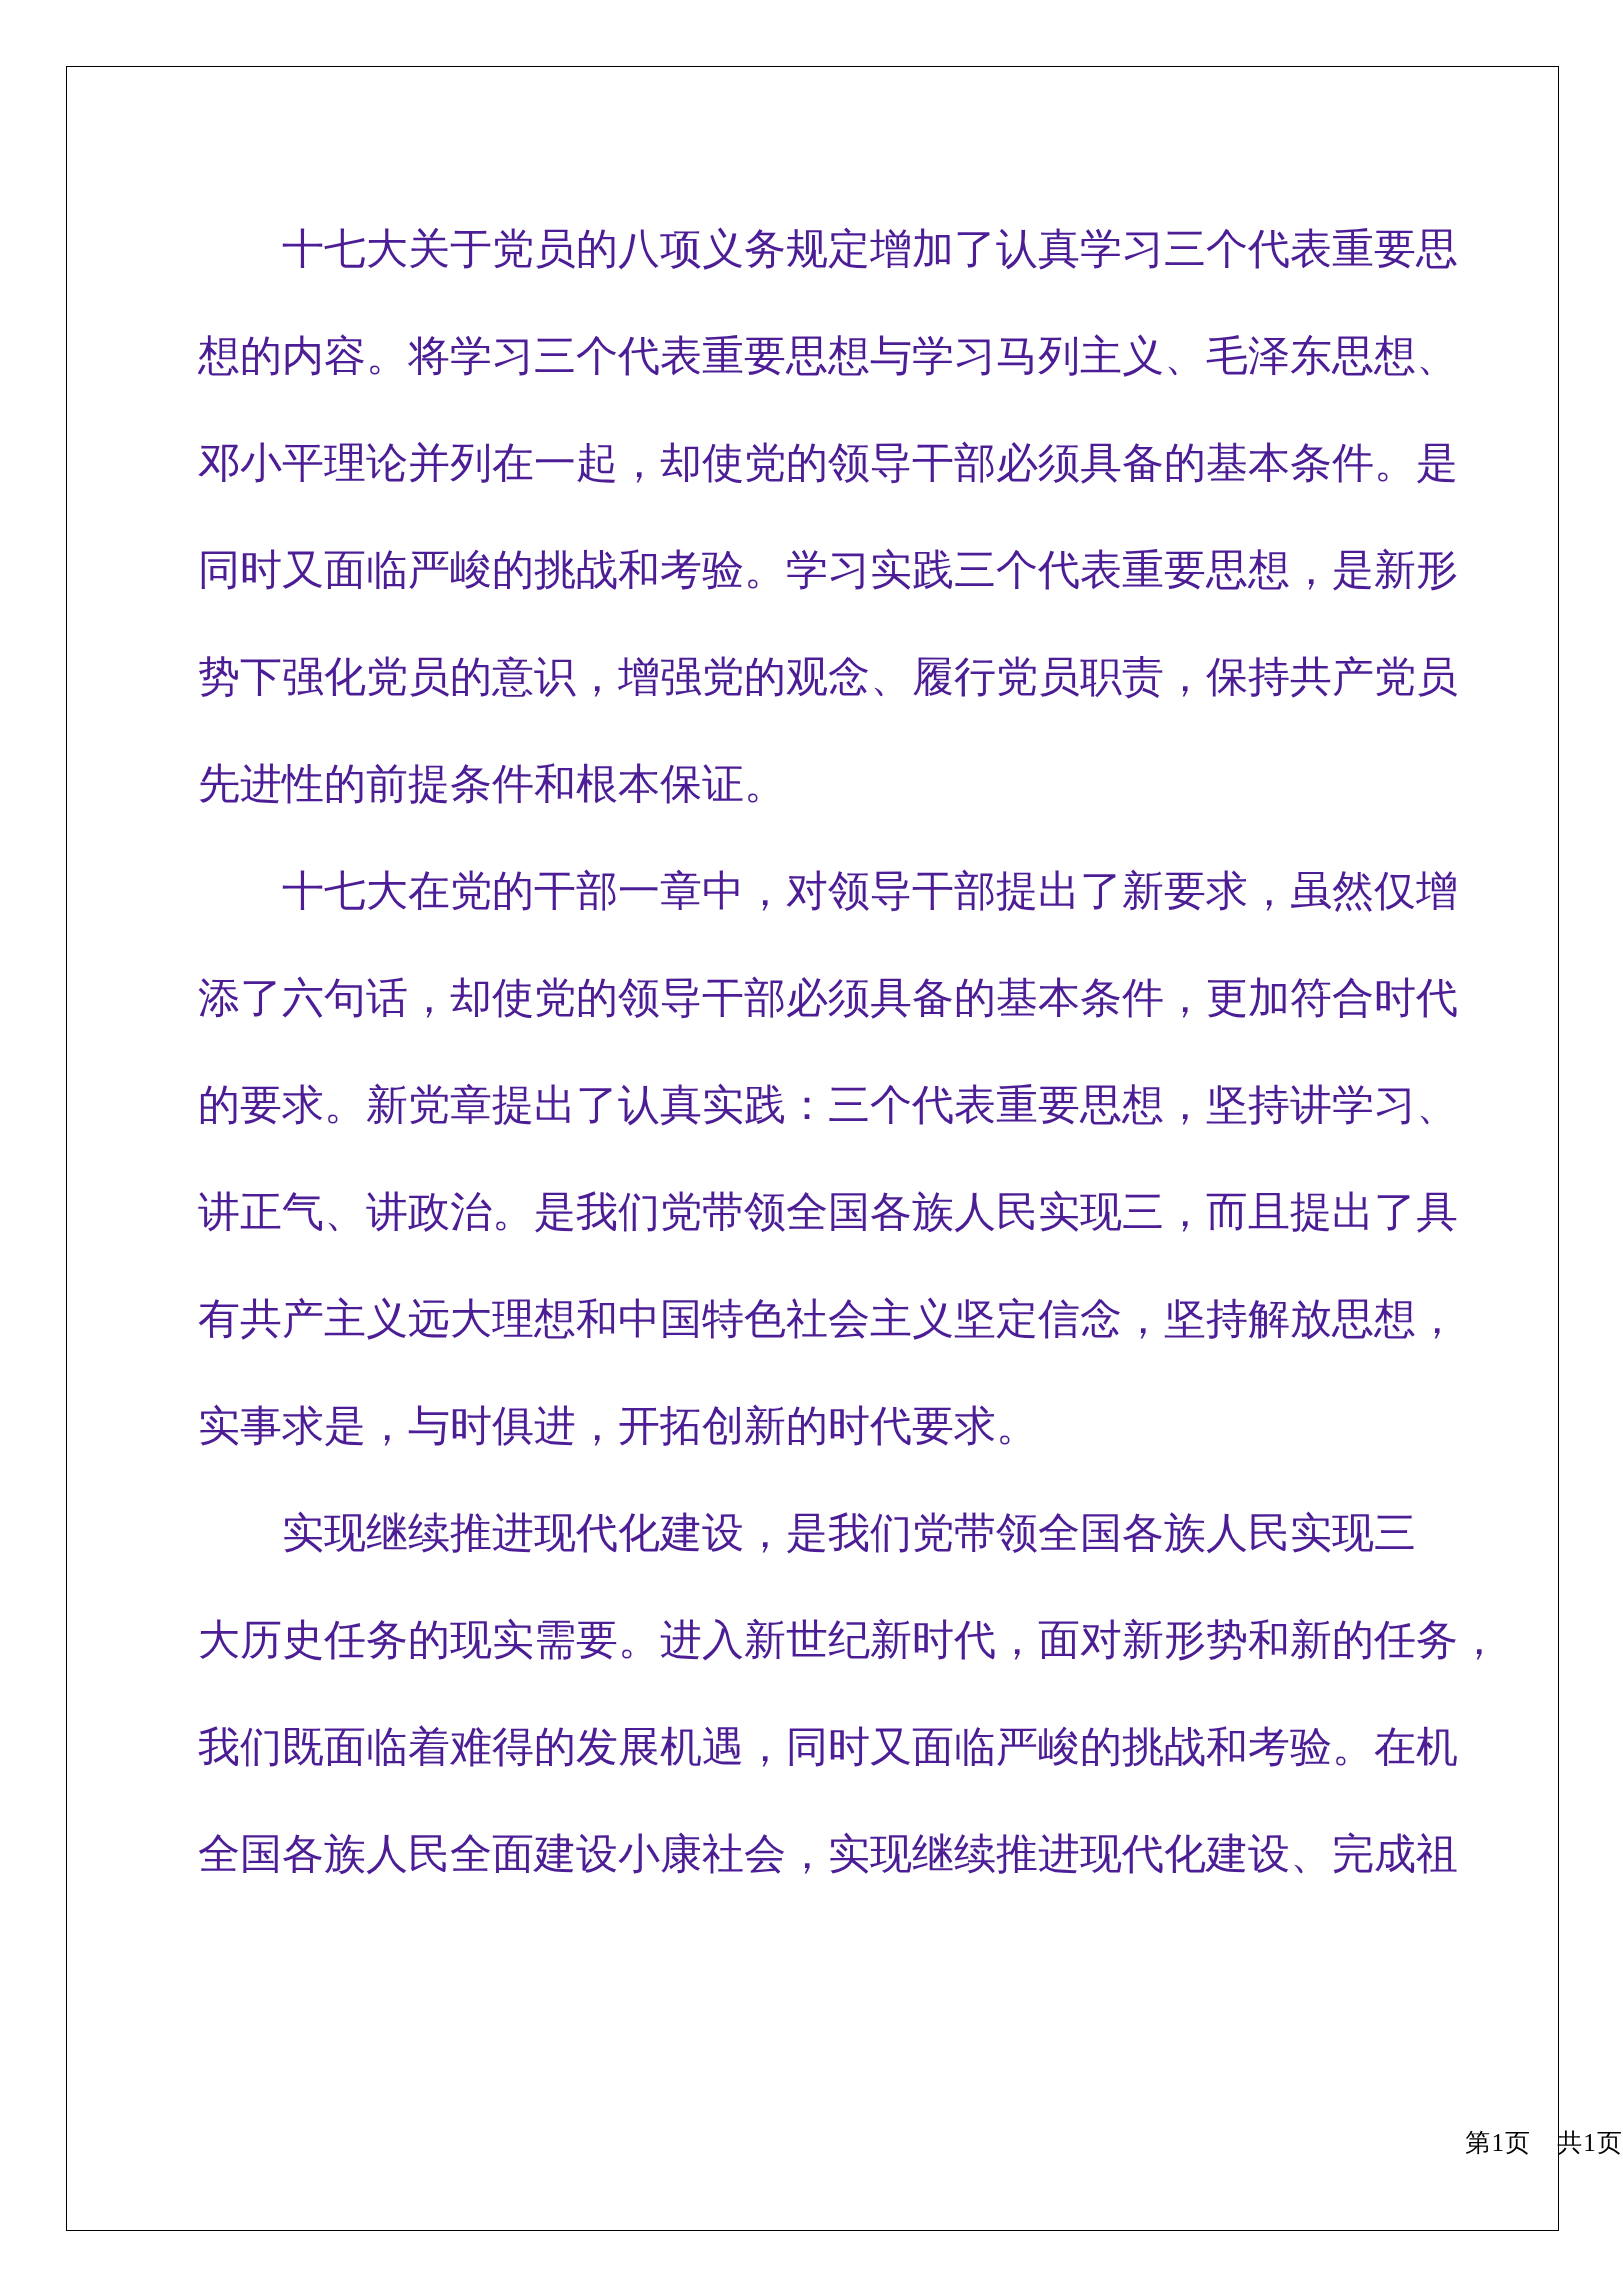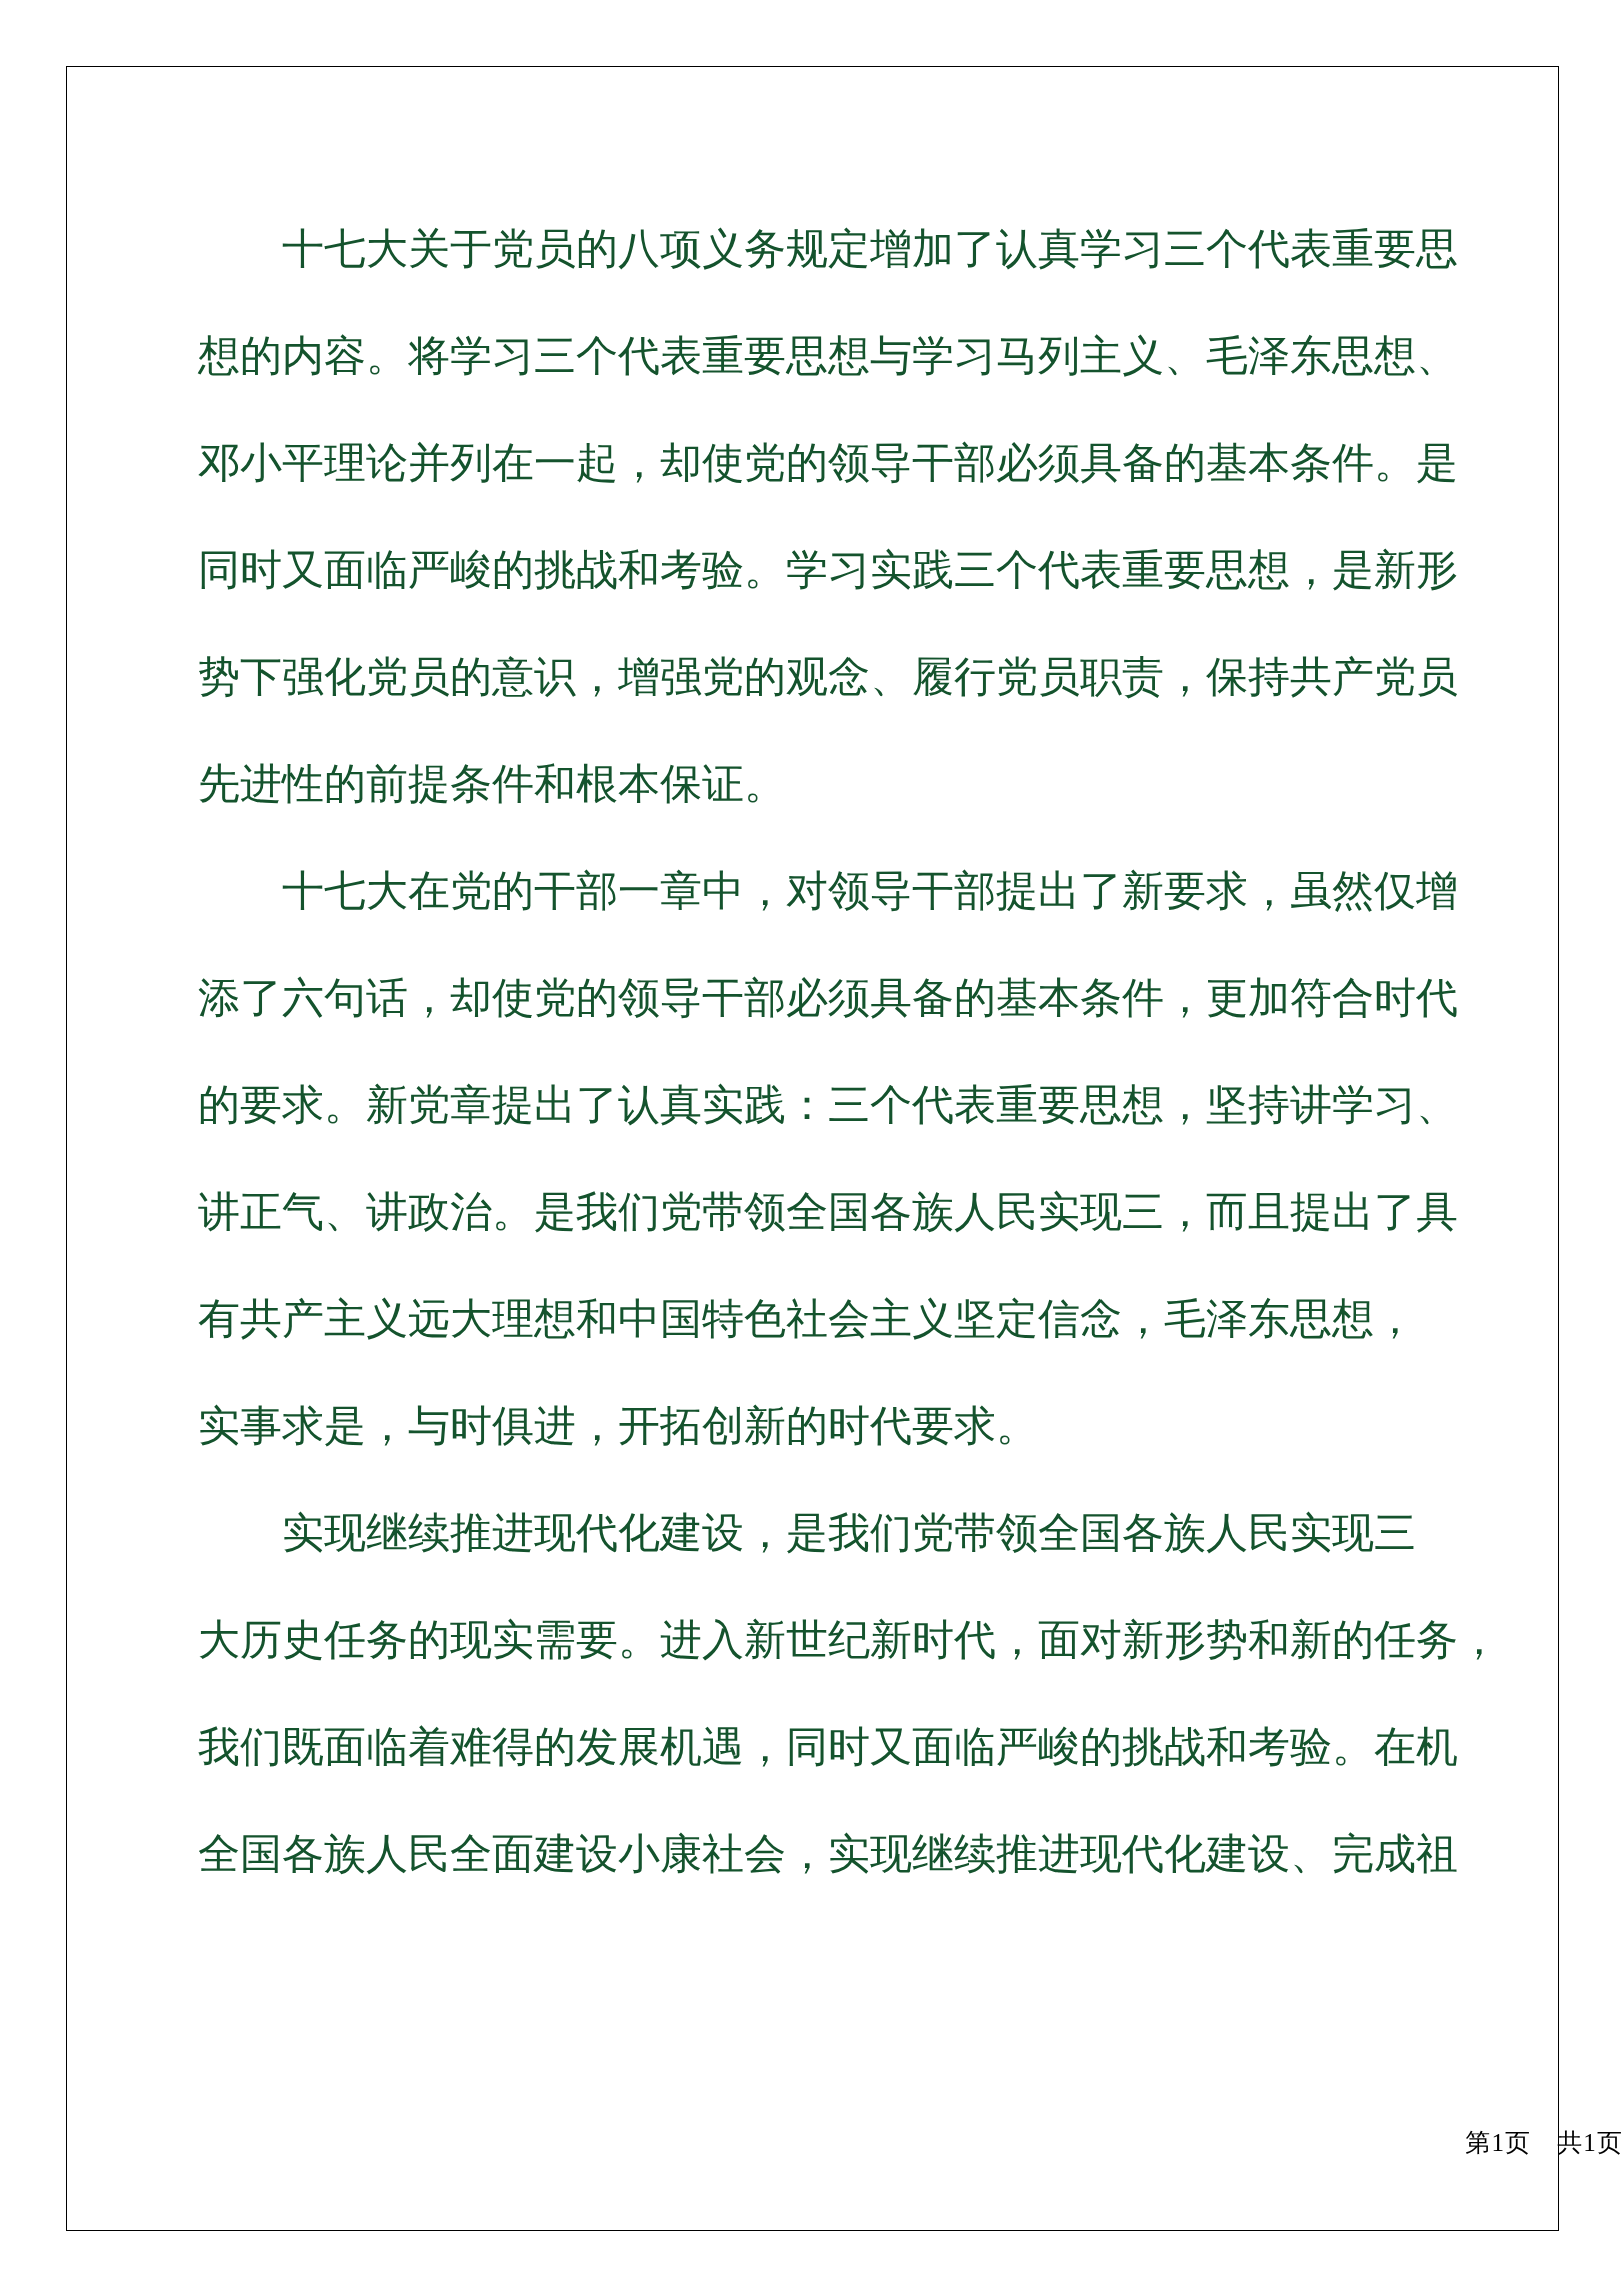--- a/index.html
+++ b/index.html
@@ -30,21 +30,21 @@
     top: 196px;
     width: 1262px;
   }
   .line {
     height: 107px;
     line-height: 107px;
     font-size: 42px;
     letter-spacing: 0;
     white-space: nowrap;
     text-align: left;
-    color: #14532d;
+    color: #4c1d95;
   }
   .line.indent {
     padding-left: 84px;
   }
   .page-footer {
     position: absolute;
     left: 0;
     top: 2126px;
     width: 1623px;
     height: 34px;
@@ -66,21 +66,21 @@
   <div class="line">想的内容。将学习三个代表重要思想与学习马列主义、毛泽东思想、</div>
   <div class="line">邓小平理论并列在一起，却使党的领导干部必须具备的基本条件。是</div>
   <div class="line">同时又面临严峻的挑战和考验。学习实践三个代表重要思想，是新形</div>
   <div class="line">势下强化党员的意识，增强党的观念、履行党员职责，保持共产党员</div>
   <div class="line">先进性的前提条件和根本保证。</div>
 
   <div class="line indent">十七大在党的干部一章中，对领导干部提出了新要求，虽然仅增</div>
   <div class="line">添了六句话，却使党的领导干部必须具备的基本条件，更加符合时代</div>
   <div class="line">的要求。新党章提出了认真实践：三个代表重要思想，坚持讲学习、</div>
   <div class="line">讲正气、讲政治。是我们党带领全国各族人民实现三，而且提出了具</div>
-  <div class="line">有共产主义远大理想和中国特色社会主义坚定信念，毛泽东思想，</div>
+  <div class="line">有共产主义远大理想和中国特色社会主义坚定信念，坚持解放思想，</div>
   <div class="line">实事求是，与时俱进，开拓创新的时代要求。</div>
 
   <div class="line indent">实现继续推进现代化建设，是我们党带领全国各族人民实现三</div>
   <div class="line">大历史任务的现实需要。进入新世纪新时代，面对新形势和新的任务，</div>
   <div class="line">我们既面临着难得的发展机遇，同时又面临严峻的挑战和考验。在机</div>
   <div class="line">全国各族人民全面建设小康社会，实现继续推进现代化建设、完成祖</div>
 </div>
 
 <div class="page-footer">第1页　共1页</div>
 

